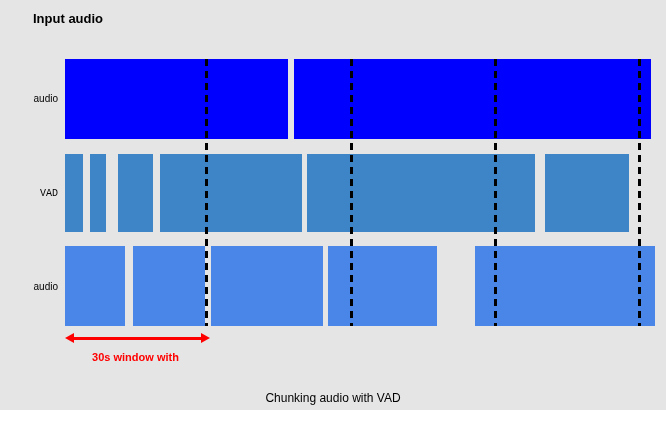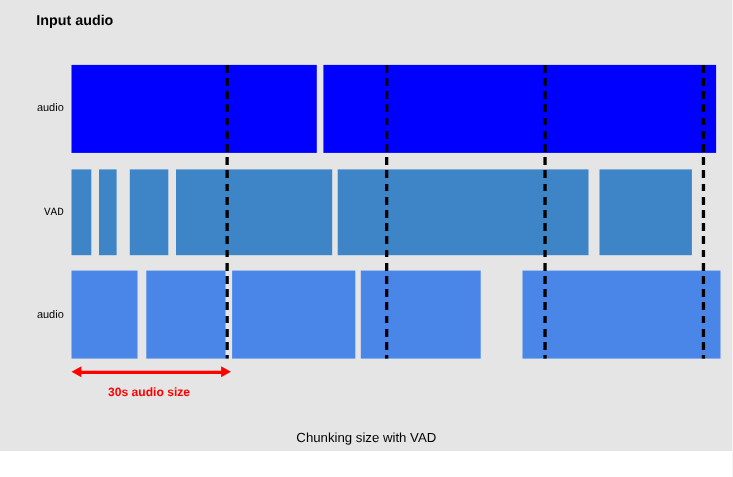--- a/index.html
+++ b/index.html
@@ -122,16 +122,16 @@
       <div class="boundary-line" style="left: 205px;"></div>
       <div class="boundary-line" style="left: 350px;"></div>
       <div class="boundary-line" style="left: 494px;"></div>
       <div class="boundary-line" style="left: 638px;"></div>
     </div>
 
   <div class="arrow-head left"></div>
   <div class="arrow-line"></div>
   <div class="arrow-head right"></div>
 
-  <div class="window-size-label">30s audio size</div>
+  <div class="window-size-label">30s window with</div>
 
-  <div class="figure-caption">Chunking size with VAD</div>
+  <div class="figure-caption">Chunking audio with VAD</div>
 </div>
 
 </body></html>

